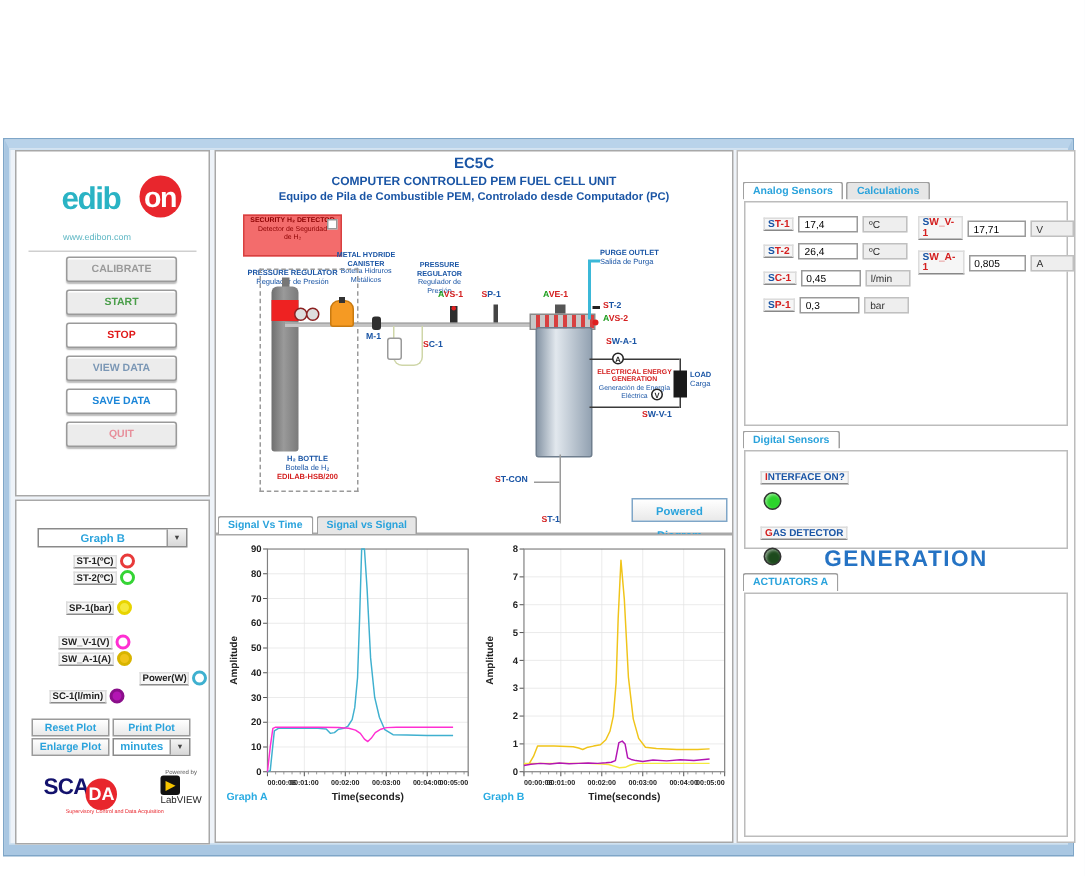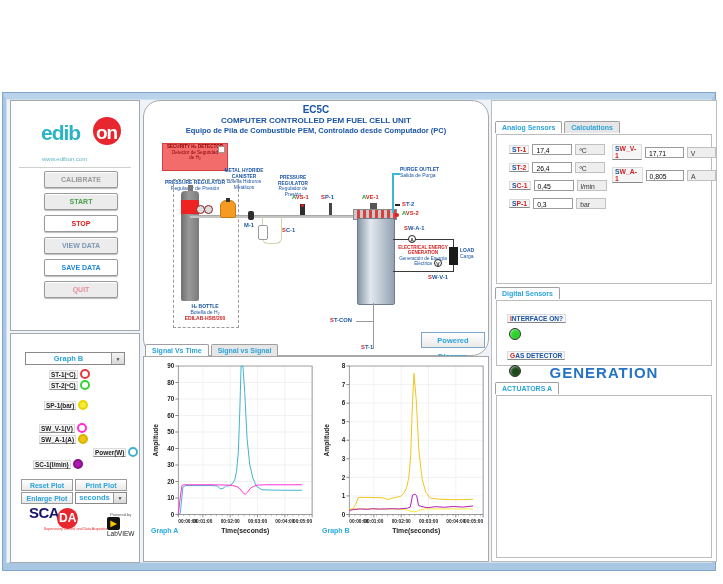--- a/index.html
+++ b/index.html
@@ -107,35 +107,35 @@
         <span class="dot" style="border-color: rgb(63, 176, 207); background-color: rgb(255, 255, 255);"></span>
       </div>
     <div class="leg" style="left:22px;top:125px;">
         <span class="lab">SC-1(l/min)</span>
         <span class="dot" style="border-color: rgb(138, 15, 138); background-color: rgb(179, 21, 179);"></span>
       </div>
     <div class="pbtn" style="left:10px;top:145px;width:52px;">Reset Plot</div>
     <div class="pbtn" style="left:64px;top:145px;width:52px;">Print Plot</div>
     <div class="pbtn" style="left:10px;top:158px;width:52px;">Enlarge Plot</div>
     <div class="dd" style="left:64px;top:158px;width:52px;height:12px;">
-      <span class="val" style="line-height:10px;">seconds</span>
+      <span class="val" style="line-height:10px;">minutes</span>
       <span class="arrow" style="line-height:10px;">▼</span>
     </div>
-    <div class="scada" style="position:absolute;left:18px;top:170px;width:95px;">
+    <div class="scada" style="position:absolute;left:18px;top:182px;width:95px;">
       <span class="sca">SCA</span><span class="da">DA</span>
       <span class="sub">Supervisory Control and Data Acquisition</span>
     </div>
     <div class="lv" style="position:absolute;left:96px;top:178px;text-align:center;">
       <div class="pby">Powered by</div>
       <div class="sq">▶</div>
       <div class="nm">LabVIEW</div>
     </div>
   </div>
 
-  <div class="panel" style="left:143px;top:100px;width:346px;height:256px;border-radius:17px;">
+  <div class="panel" style="left:143px;top:100px;width:346px;height:256px;">
     <div class="dtxt dlblue" style="left:0;width:344px;top:3px;font-size:10px;">EC5C</div>
     <div class="dtxt dlblue" style="left:0;width:344px;top:26px;font-size:7.5px;">Equipo de Pila de Combustible PEM, Controlado desde Computador (PC)</div>
     <div class="dtxt dlblue" style="left:0;width:344px;top:15px;font-size:8px;">COMPUTER CONTROLLED PEM FUEL CELL UNIT</div>
 
     <div style="position:absolute;left:18px;top:42px;width:64px;height:26px;background:#f36c6c;border:1px solid #d84040;text-align:center;line-height:1.2;">
       <div style="font-size:4.6px;font-weight:bold;color:#8b0000;">SECURITY H₂ DETECTOR</div>
       <div style="font-size:4.6px;color:#8b0000;">Detector de Seguridad</div>
       <div style="font-size:4.6px;color:#8b0000;">de H₂</div>
       <span style="position:absolute;right:2px;top:2px;width:5px;height:5px;background:#fff;border:1px solid #999;"></span>
     </div>

